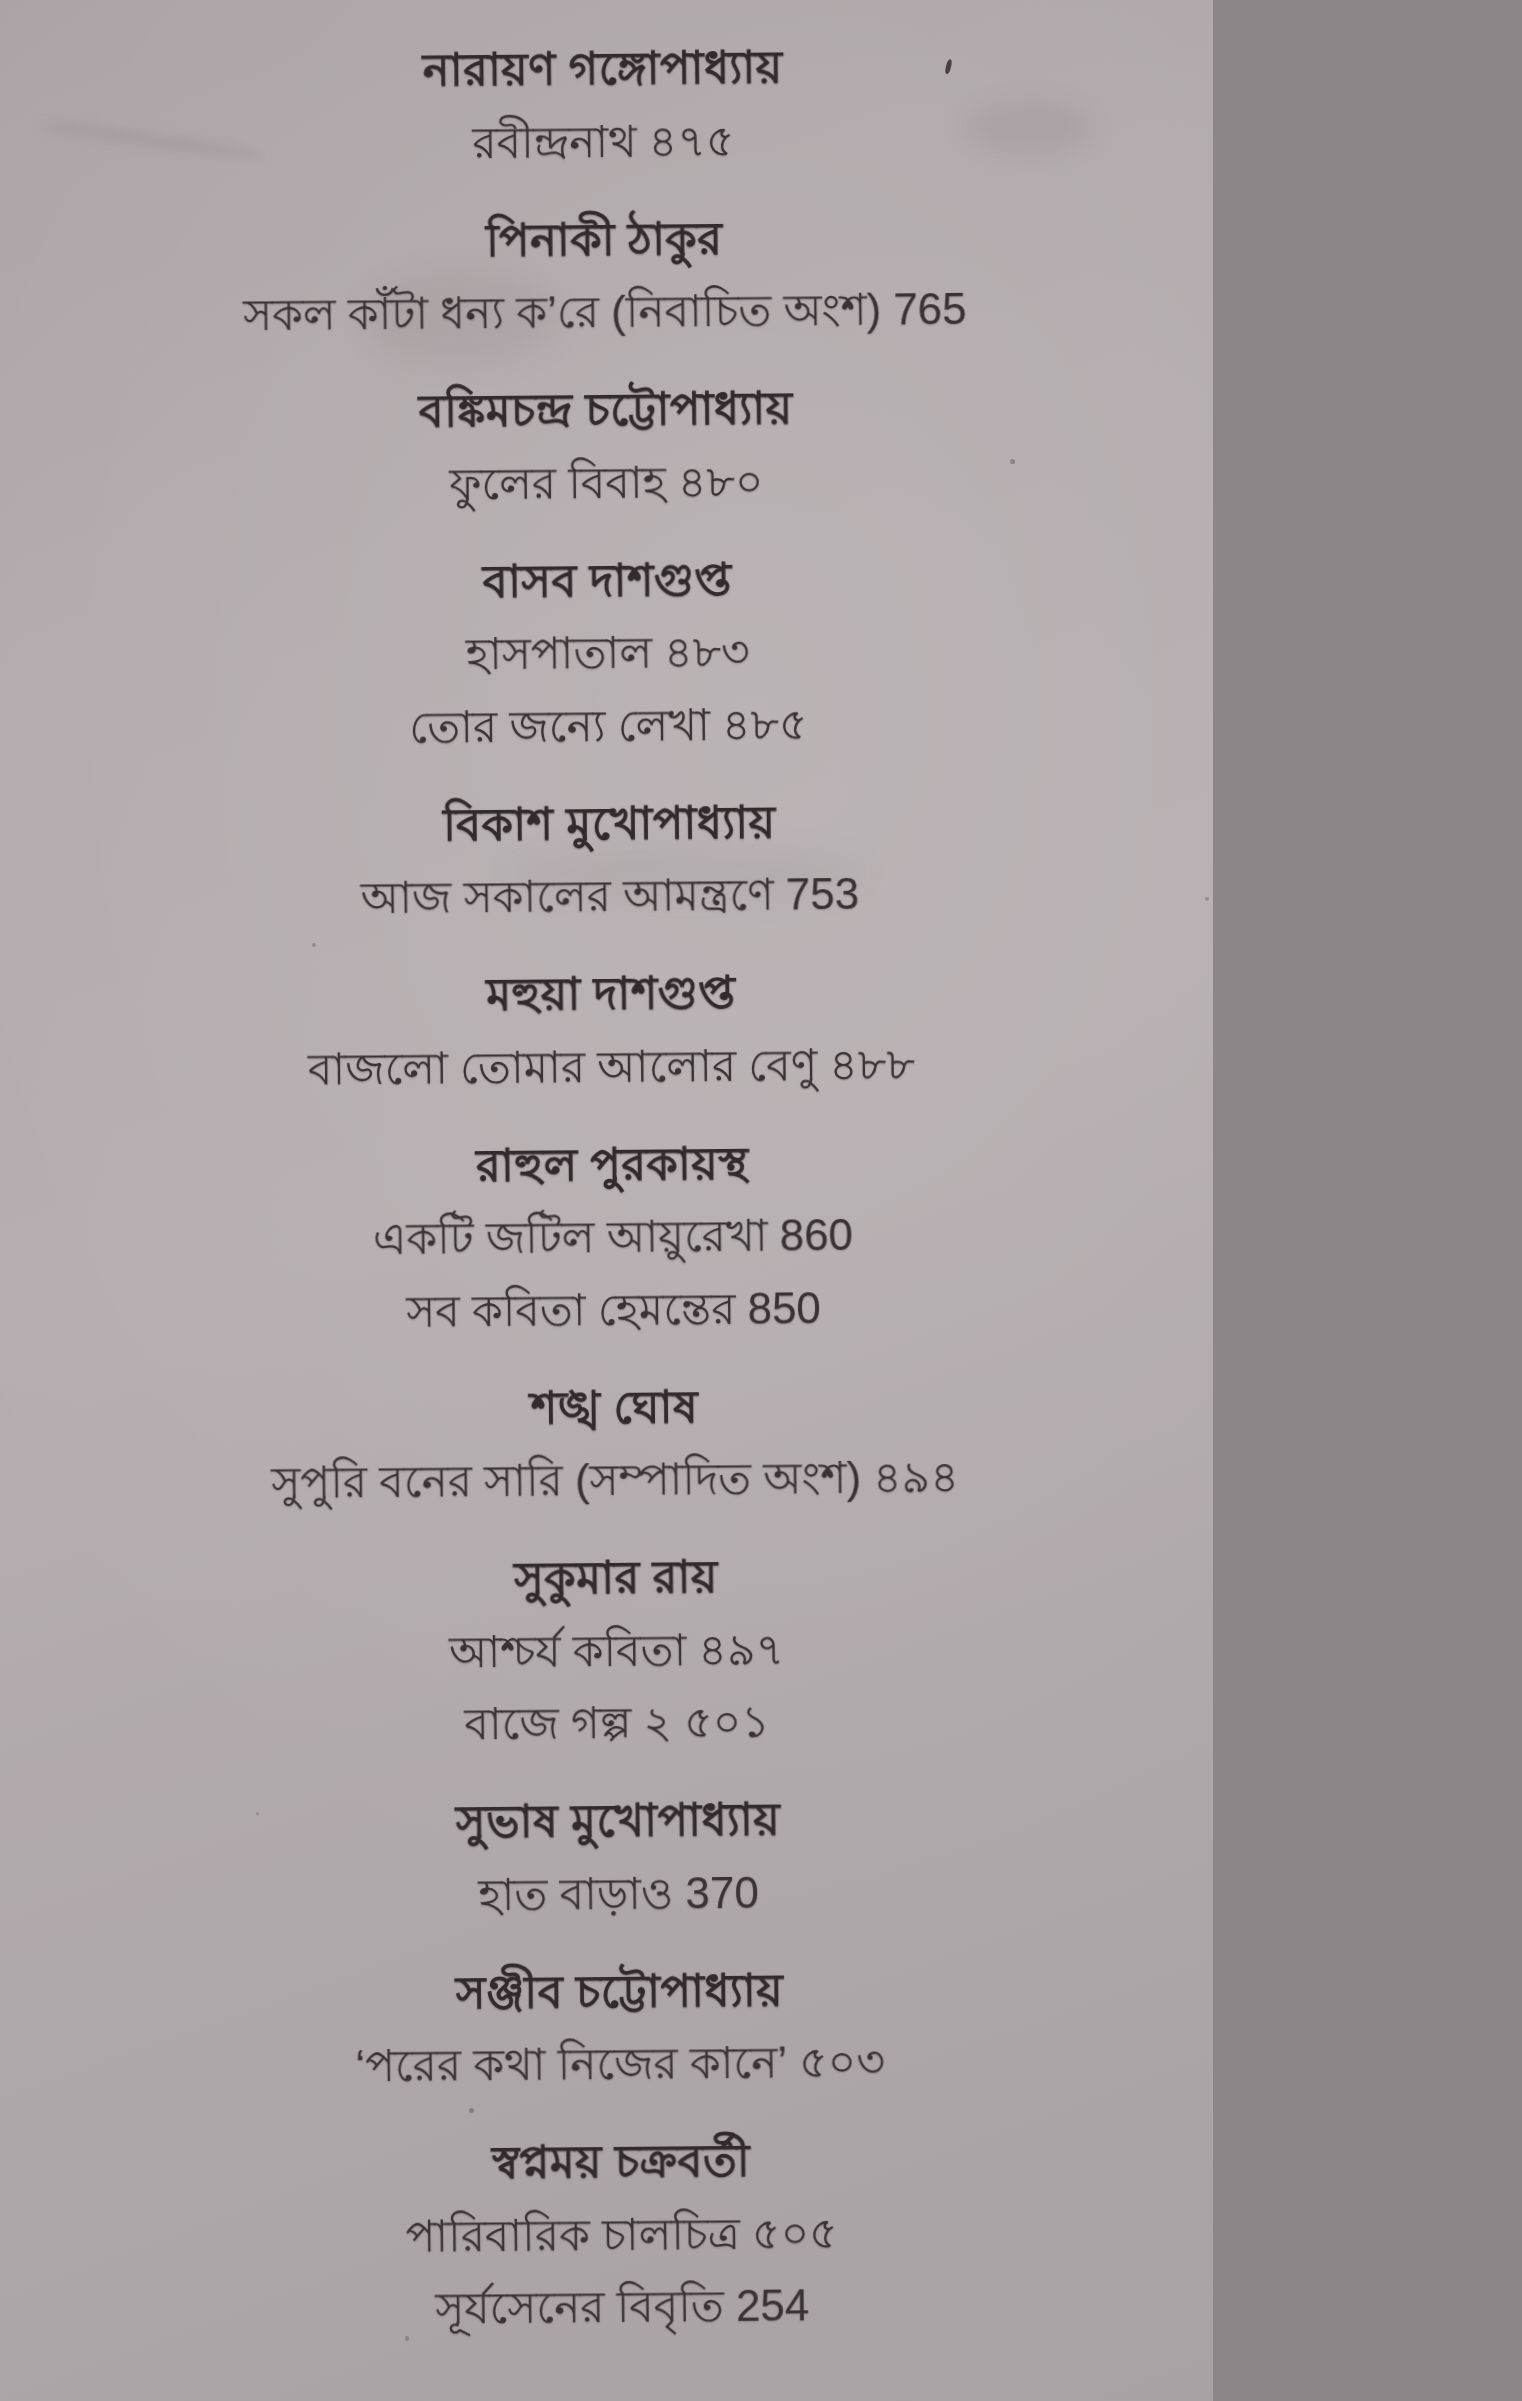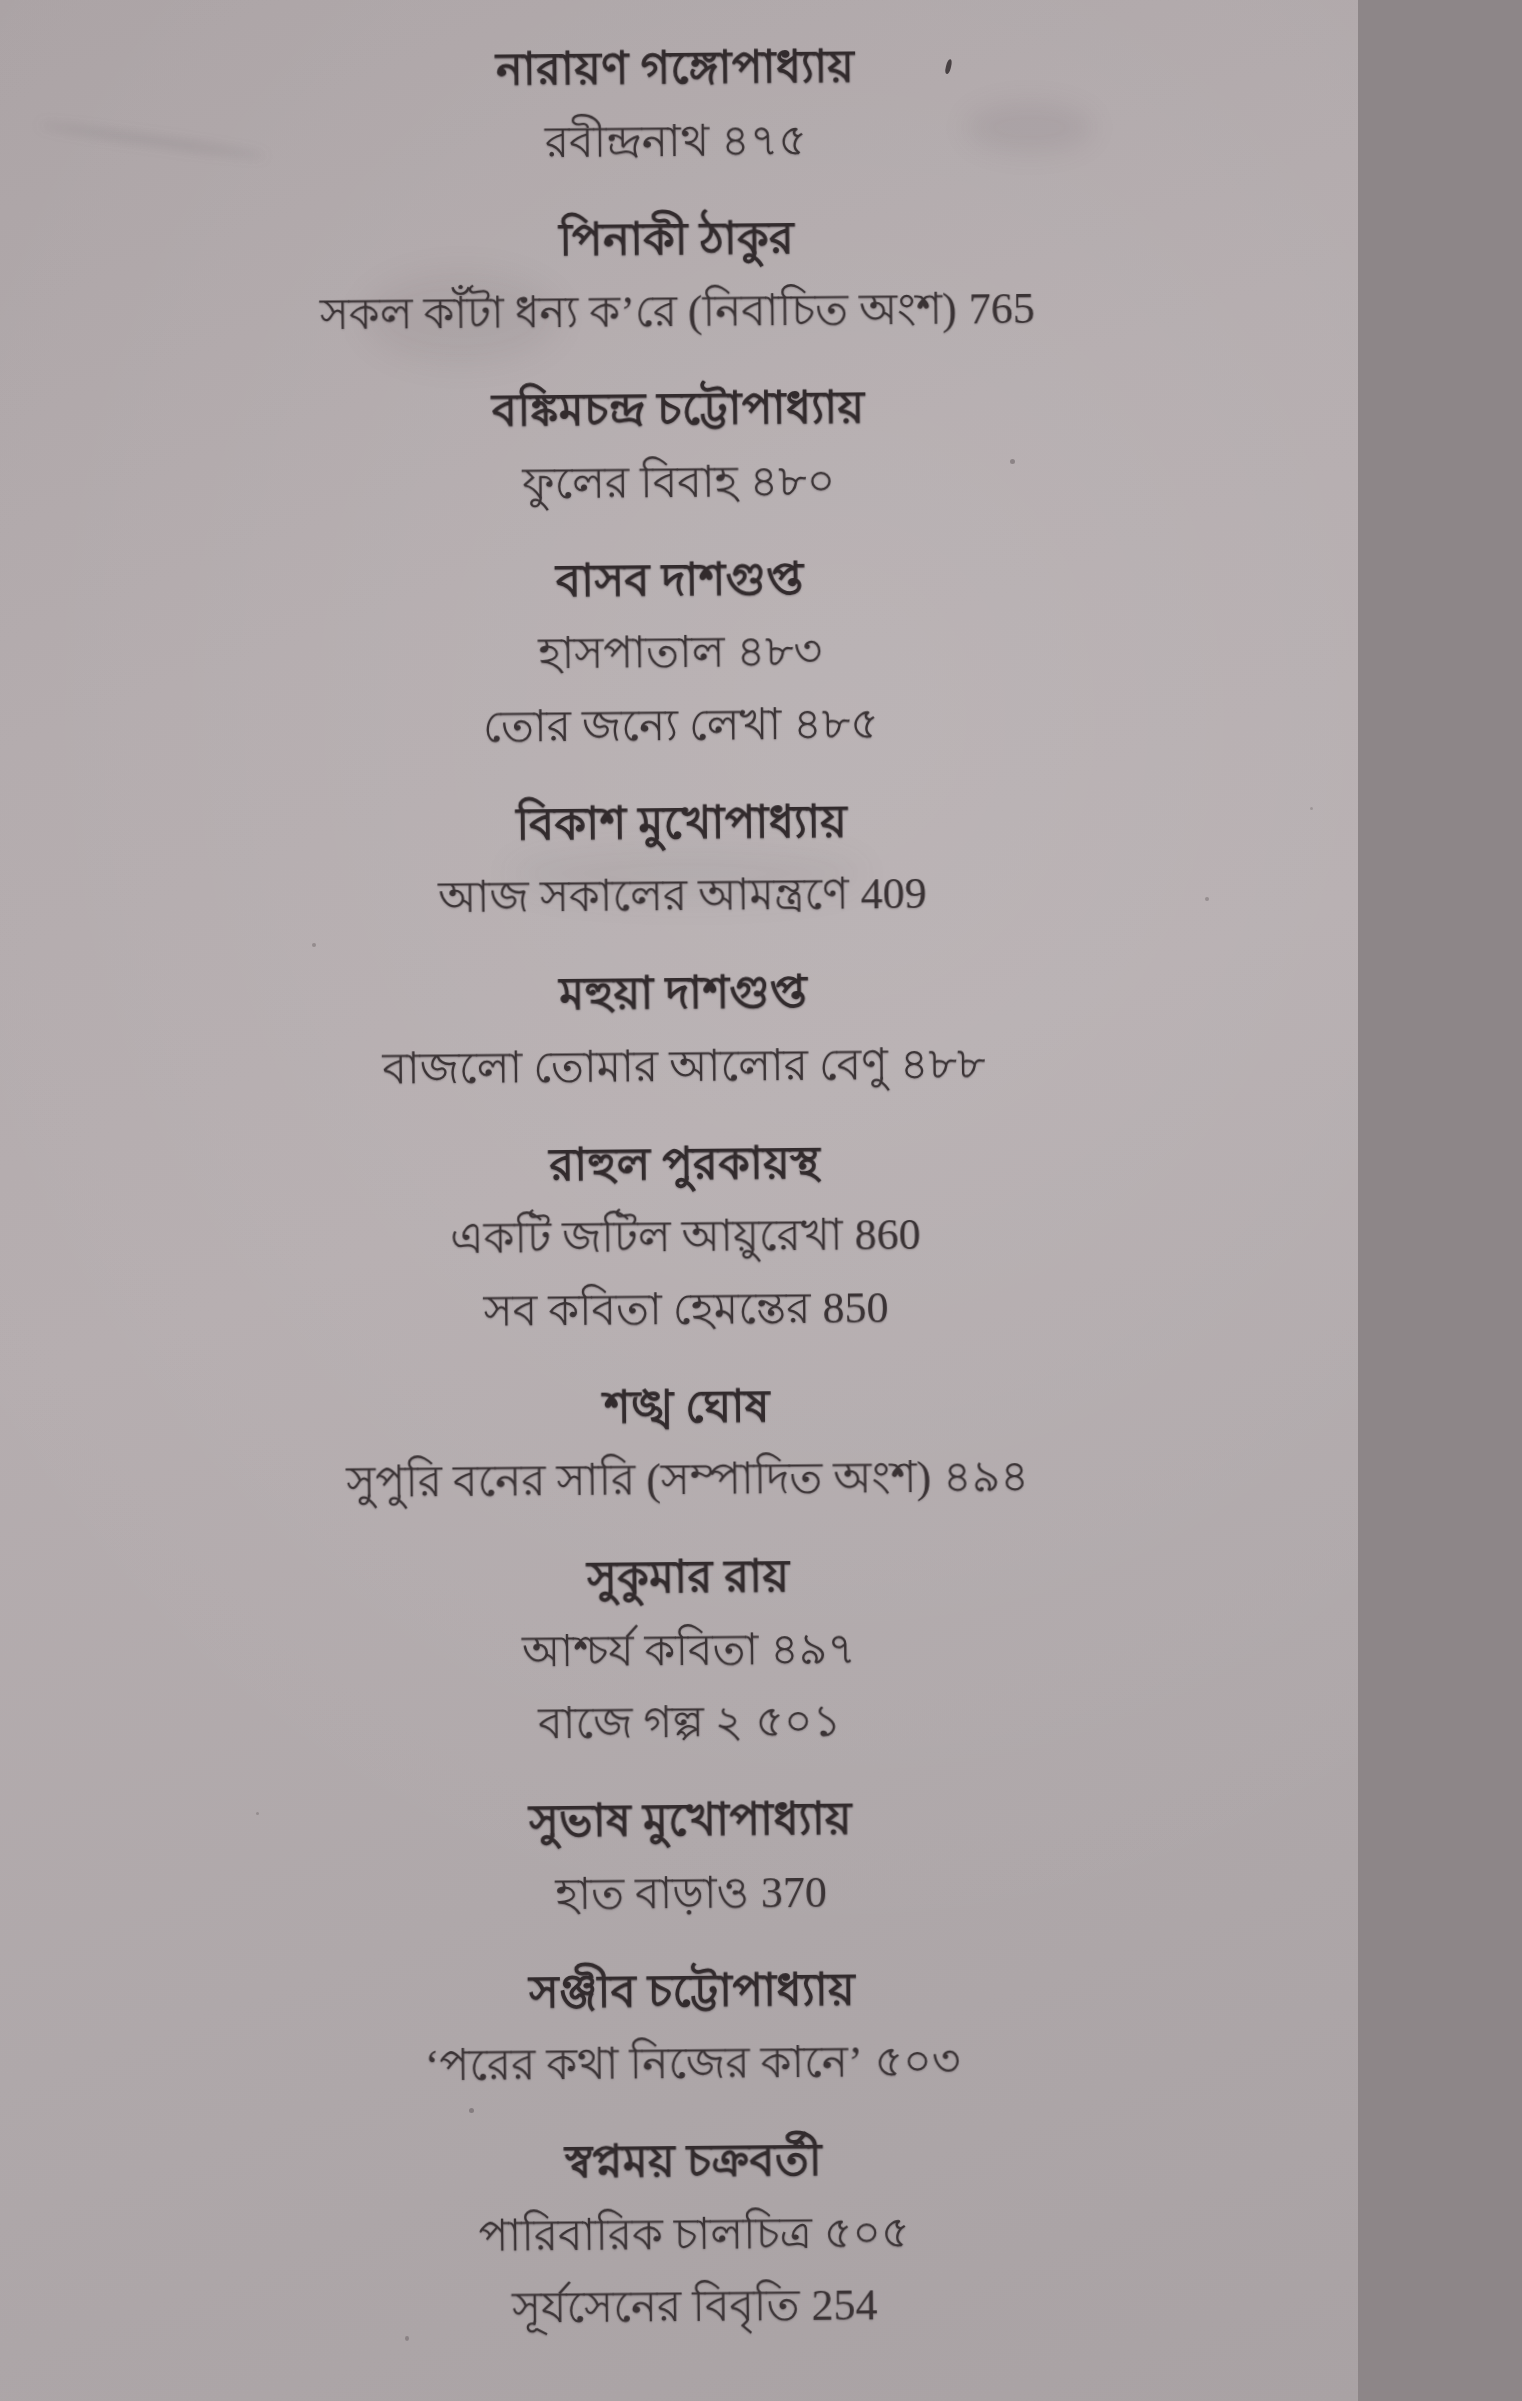--- a/index.html
+++ b/index.html
@@ -2,24 +2,24 @@
 <html style="font-size:13.6px"><head>
 <meta charset="utf-8">
 <style>
   html, body {
     margin: 0;
     padding: 0;
     background: #8d8688;
   }
   .photo {
     position: relative;
-    width: 1358px;
+    width: 1213px;
     height: 2401px;
     overflow: hidden;
-    font-family: Liberation Serif, serif;
+    font-family: Liberation Sans, sans-serif;
     background:
       radial-gradient(ellipse 130% 85% at 62% 30%, rgba(255,255,255,0.10) 0%, rgba(255,255,255,0.04) 38%, rgba(0,0,0,0) 62%),
       radial-gradient(ellipse 160% 120% at 50% 45%, rgba(0,0,0,0) 55%, rgba(40,32,36,0.10) 88%, rgba(40,32,36,0.16) 100%),
       linear-gradient(160deg, #aba3a5 0%, #b2aaac 26%, #b5adaf 48%, #afa8aa 72%, #a9a2a4 100%);
   }
   
   .toc {
     position: absolute;
     top: 42px;
     left: 0;
@@ -141,21 +141,21 @@
         <span>হাসপাতাল</span><span class="pageno">৪৮৩</span>
       </div>
       <div class="line work">
         <span>তোর জন্যে লেখা</span><span class="pageno">৪৮৫</span>
       </div>
     </div>
 
     <div class="section">
       <div class="line author">বিকাশ মুখোপাধ্যায়</div>
       <div class="line work">
-        <span>আজ সকালের আমন্ত্রণে</span><span class="pageno">409</span>
+        <span>আজ সকালের আমন্ত্রণে</span><span class="pageno">753</span>
       </div>
     </div>
 
     <div class="section">
       <div class="line author">মহুয়া দাশগুপ্ত</div>
       <div class="line work">
         <span>বাজলো তোমার আলোর বেণু</span><span class="pageno">৪৮৮</span>
       </div>
     </div>
 

